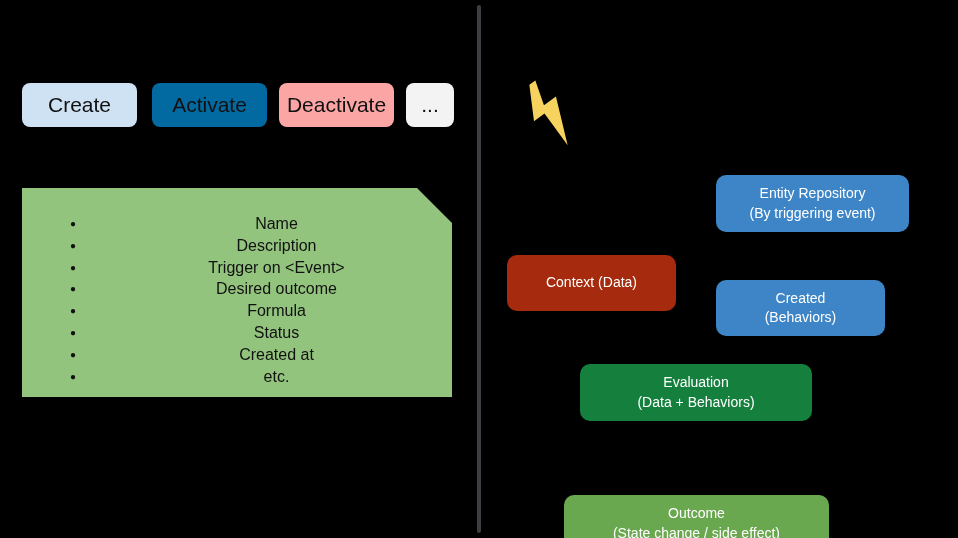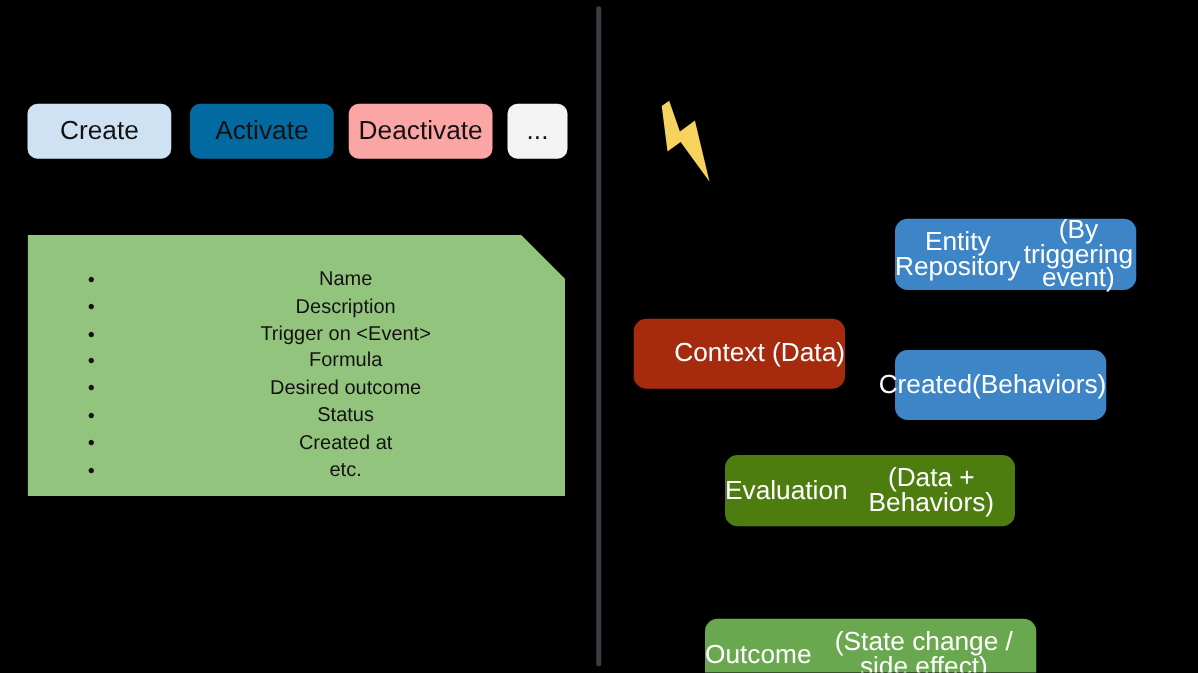--- a/index.html
+++ b/index.html
@@ -41,22 +41,22 @@
     position:absolute;left:477px;top:5px;width:4px;height:528px;
     border-radius:2px;
   }
 
   
   .bolt{position:absolute;left:506px;top:76px;width:88px;height:76px;}
 
   
   .node{
     position:absolute;border-radius:10px;color:#fff;
-    display:flex;flex-direction:row;align-items:center;justify-content:flex-end;
-    text-align:center;font-size:21px;line-height:19.5px;
+    display:flex;flex-direction:column;align-items:center;justify-content:center;
+    text-align:center;font-size:14px;line-height:19.5px;
   }
   #node-entity{left:716px;top:175px;width:193px;height:57px}
   #node-context{left:507px;top:255px;width:169px;height:56px}
   #node-actions{left:716px;top:280px;width:169px;height:56px}
   #node-evaluation{left:580px;top:364px;width:232px;height:57px}
   #node-outcome{left:564px;top:467px;width:265px;height:57px}
 </style>
 </head>
 <body style="background-color: rgb(0, 0, 0);">
 
@@ -66,22 +66,22 @@
     <button class="chip" id="btn-activate" style="background-color: #0369a1;">Activate</button>
     <button class="chip" id="btn-deactivate" style="background-color: #fca5a5;">Deactivate</button>
     <button class="chip" id="btn-more" style="background-color: rgb(243, 243, 243);">...</button>
   </div>
 
   <div class="note" style="background-color: rgb(147, 196, 125); text-align: center;">
     <ul>
       <li>Name</li>
       <li>Description</li>
       <li>Trigger on &lt;Event&gt;</li>
+      <li>Desired outcome</li>
       <li>Formula</li>
-      <li>Desired outcome</li>
       <li>Status</li>
       <li>Created at</li>
       <li>etc.</li>
     </ul>
   </div>
 </div>
 
 <div class="divider" style="background-color: rgb(59, 62, 66);"></div>
 
 <div>
@@ -98,21 +98,21 @@
 
   <div class="node" id="node-context" style="background-color: rgb(166, 43, 14);">
     <span>Context (Data)</span>
   </div>
 
   <div class="node" id="node-actions" style="background-color: rgb(61, 133, 198);">
     <span>Created</span>
     <span>(Behaviors)</span>
   </div>
 
-  <div class="node" id="node-evaluation" style="background-color: #4d7c0f;">
+  <div class="node" id="node-evaluation" style="background-color: #15803d;">
     <span>Evaluation</span>
     <span>(Data + Behaviors)</span>
   </div>
 
   <div class="node" id="node-outcome" style="background-color: rgb(106, 168, 79); margin-top: 28px;">
     <span>Outcome</span>
     <span>(State change / side effect)</span>
   </div>
 </div>
 

